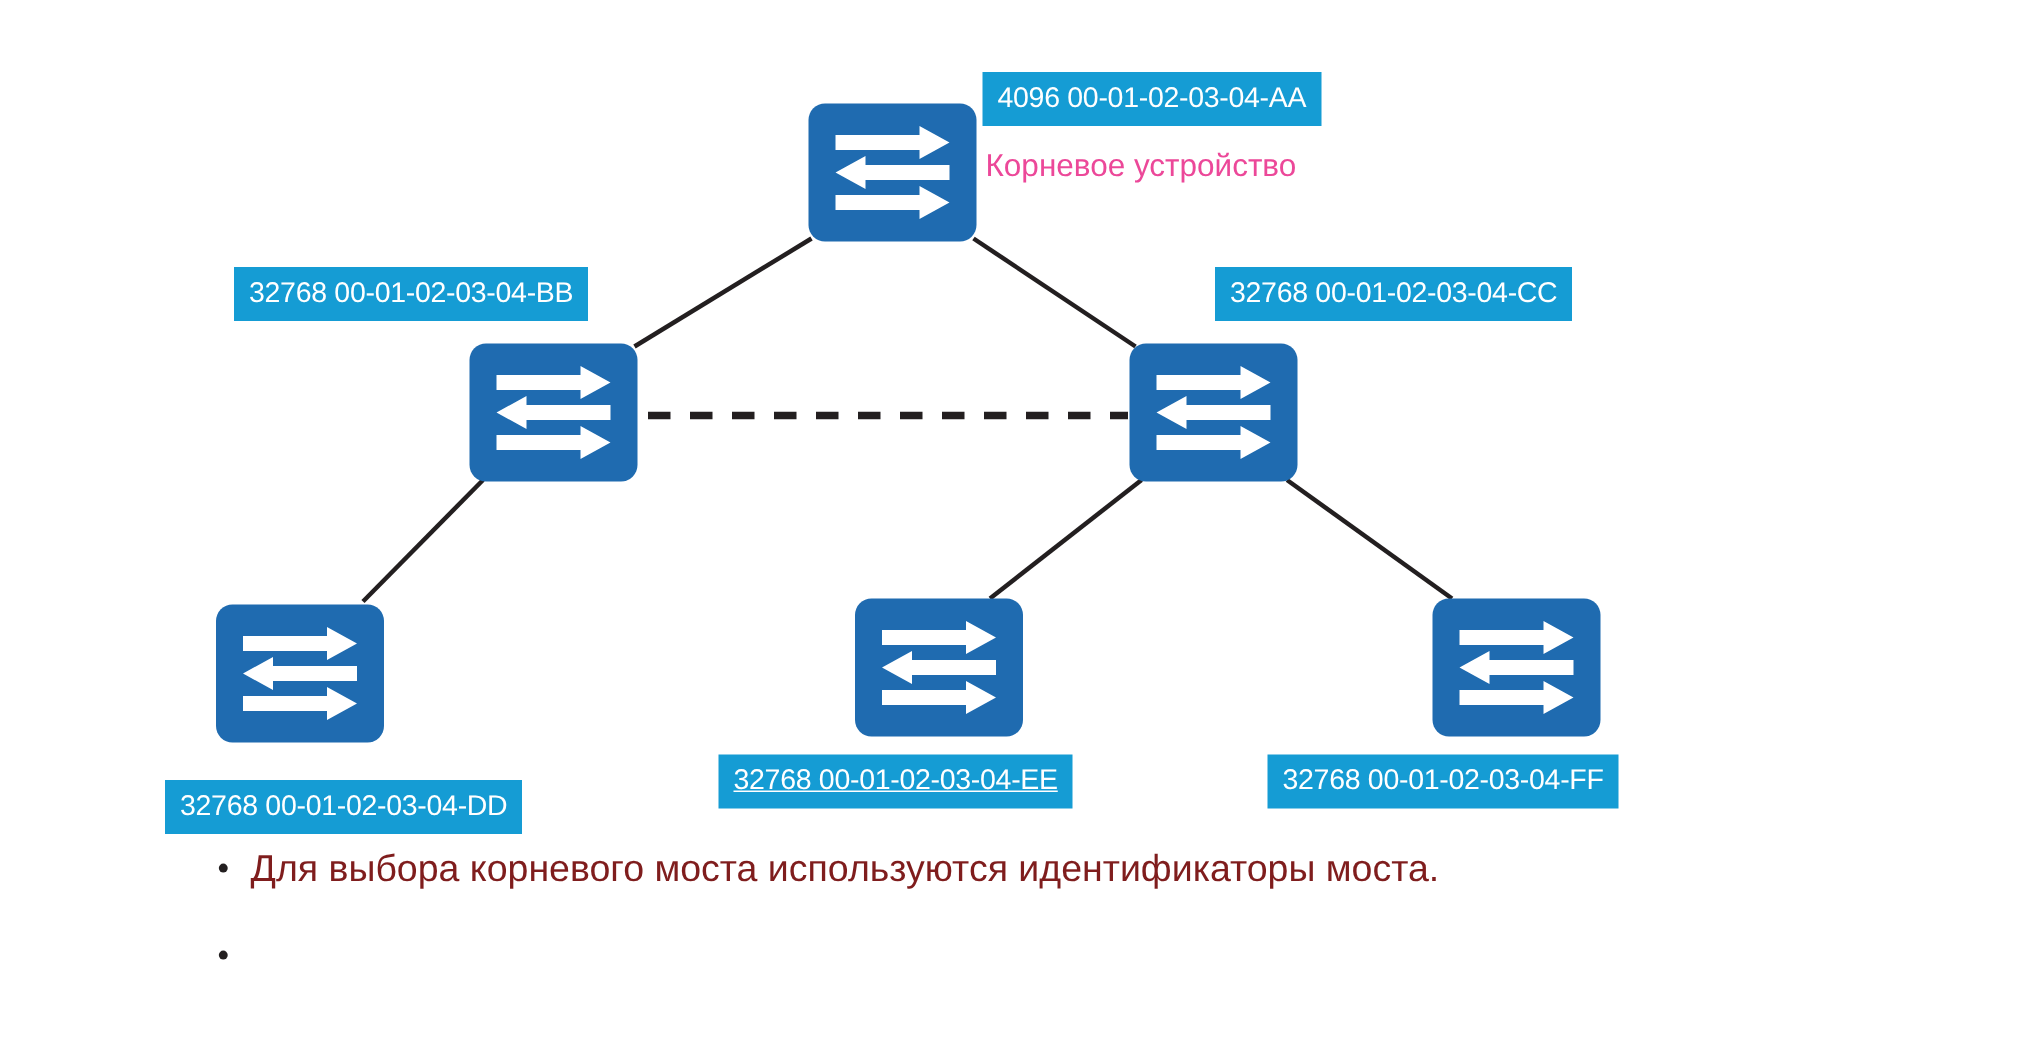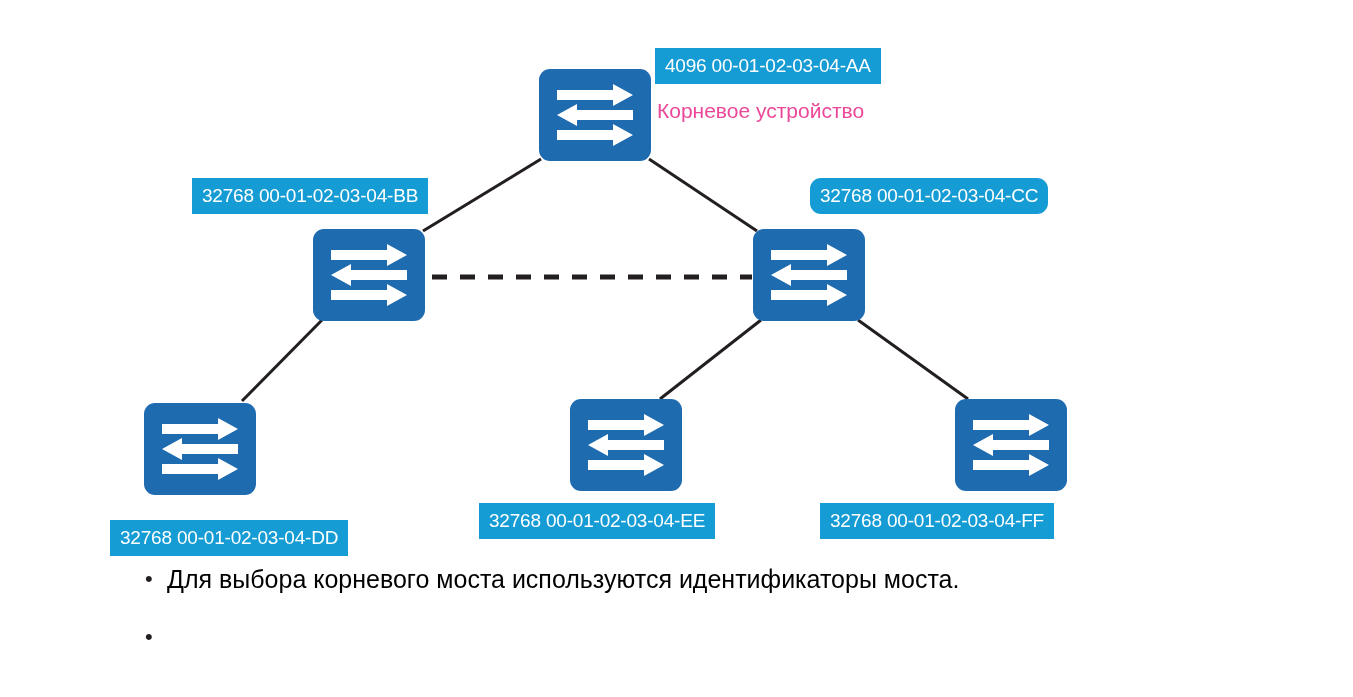--- a/index.html
+++ b/index.html
@@ -75,21 +75,21 @@
     width: 22px;
     flex: 0 0 22px;
     font-size: 22px;
     line-height: 38px;
     color: #231f20;
     text-align: left;
   }
   .bullet-text {
     font-size: 25px;
     line-height: 38px;
-    color: #000000;
+    color: #7f1d1d;
     white-space: nowrap;
   }
 </style>
 </head>
 <body>
 
 <div id="diagram-stage">
 
   <svg id="link-layer" viewBox="0 0 1353 697" width="1353" height="697" xmlns="http://www.w3.org/2000/svg">
       <line x1="541" y1="159" x2="423" y2="231" stroke="#231f20" stroke-width="3"></line>
@@ -118,34 +118,34 @@
     <span>
       <svg width="84" height="66" viewBox="0 0 84 66" xmlns="http://www.w3.org/2000/svg">
         <g fill="#ffffff">
           <polygon points="4,8 60,8 60,2 80,13 60,24 60,18 4,18"></polygon>
           <polygon points="80,28 24,28 24,22 4,33 24,44 24,38 80,38"></polygon>
           <polygon points="4,48 60,48 60,42 80,53 60,64 60,58 4,58"></polygon>
         </g>
       </svg>
     </span>
   </div>
-  <div class="id-label" style="left:156px; top:178px;margin-left:36px;">32768 00-01-02-03-04-BB</div>
+  <div class="id-label" style="left:156px; top:178px;">32768 00-01-02-03-04-BB</div>
 
   <div class="switch-node" style="left:753px; top:229px; width:112px; height:92px;">
     <span>
       <svg width="84" height="66" viewBox="0 0 84 66" xmlns="http://www.w3.org/2000/svg">
         <g fill="#ffffff">
           <polygon points="4,8 60,8 60,2 80,13 60,24 60,18 4,18"></polygon>
           <polygon points="80,28 24,28 24,22 4,33 24,44 24,38 80,38"></polygon>
           <polygon points="4,48 60,48 60,42 80,53 60,64 60,58 4,58"></polygon>
         </g>
       </svg>
     </span>
   </div>
-  <div class="id-label" style="left:810px; top:178px;border-radius:11px;">32768 00-01-02-03-04-CC</div>
+  <div class="id-label" style="left:810px; top:178px;">32768 00-01-02-03-04-CC</div>
 
   <div class="switch-node" style="left:144px; top:403px; width:112px; height:92px;">
     <span>
       <svg width="84" height="66" viewBox="0 0 84 66" xmlns="http://www.w3.org/2000/svg">
         <g fill="#ffffff">
           <polygon points="4,8 60,8 60,2 80,13 60,24 60,18 4,18"></polygon>
           <polygon points="80,28 24,28 24,22 4,33 24,44 24,38 80,38"></polygon>
           <polygon points="4,48 60,48 60,42 80,53 60,64 60,58 4,58"></polygon>
         </g>
       </svg>
@@ -157,34 +157,34 @@
     <span>
       <svg width="84" height="66" viewBox="0 0 84 66" xmlns="http://www.w3.org/2000/svg">
         <g fill="#ffffff">
           <polygon points="4,8 60,8 60,2 80,13 60,24 60,18 4,18"></polygon>
           <polygon points="80,28 24,28 24,22 4,33 24,44 24,38 80,38"></polygon>
           <polygon points="4,48 60,48 60,42 80,53 60,64 60,58 4,58"></polygon>
         </g>
       </svg>
     </span>
   </div>
-  <div class="id-label" style="left:479px; top:503px;">32768 00-01-02-03-04-EE</div>
+  <div class="id-label" style="left:479px; top:503px;text-decoration:underline;">32768 00-01-02-03-04-EE</div>
 
   <div class="switch-node" style="left:955px; top:399px; width:112px; height:92px;">
     <span>
       <svg width="84" height="66" viewBox="0 0 84 66" xmlns="http://www.w3.org/2000/svg">
         <g fill="#ffffff">
           <polygon points="4,8 60,8 60,2 80,13 60,24 60,18 4,18"></polygon>
           <polygon points="80,28 24,28 24,22 4,33 24,44 24,38 80,38"></polygon>
           <polygon points="4,48 60,48 60,42 80,53 60,64 60,58 4,58"></polygon>
         </g>
       </svg>
     </span>
   </div>
-  <div class="id-label" style="left:820px; top:503px;">32768 00-01-02-03-04-FF</div>
+  <div class="id-label" style="left:845px; top:503px;">32768 00-01-02-03-04-FF</div>
 
   <div id="bullet-block">
     <div class="bullet-row">
       <span class="bullet-dot">•</span>
       <span class="bullet-text">Для выбора корневого моста используются идентификаторы моста.</span>
     </div>
     <div class="bullet-row">
       <span class="bullet-dot">•</span>
     </div>
   </div>

